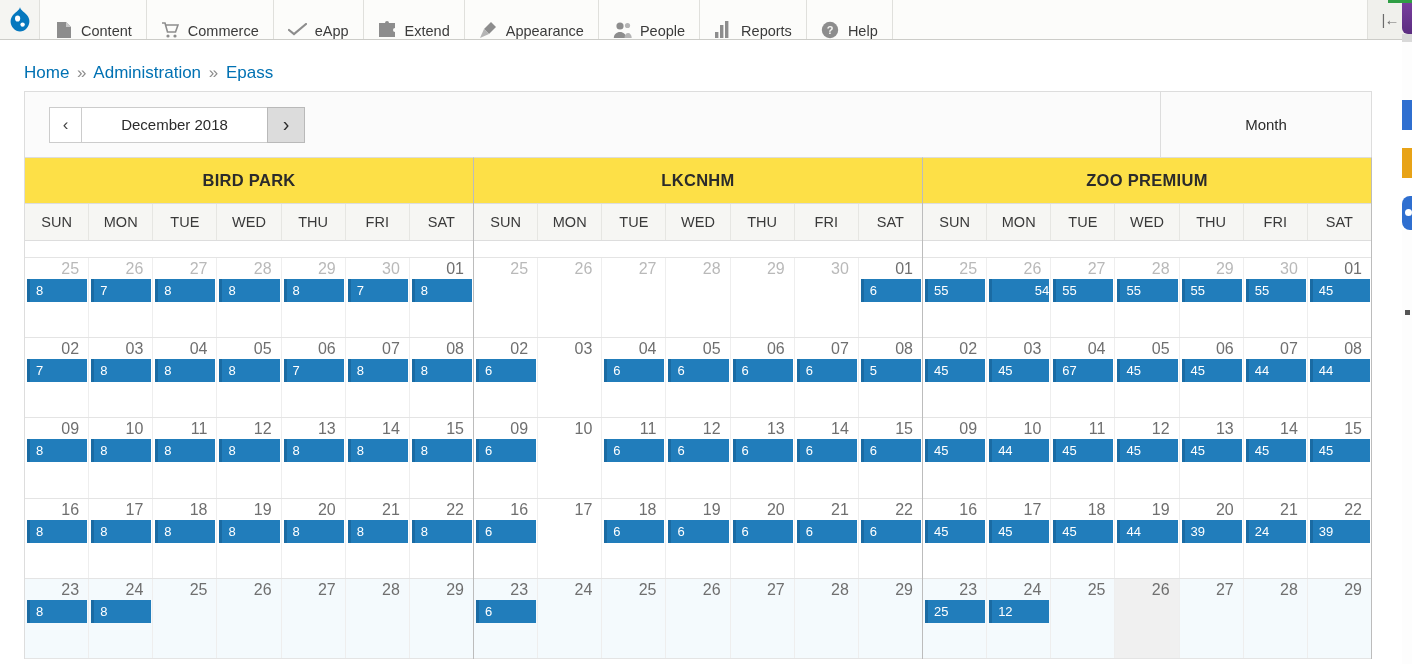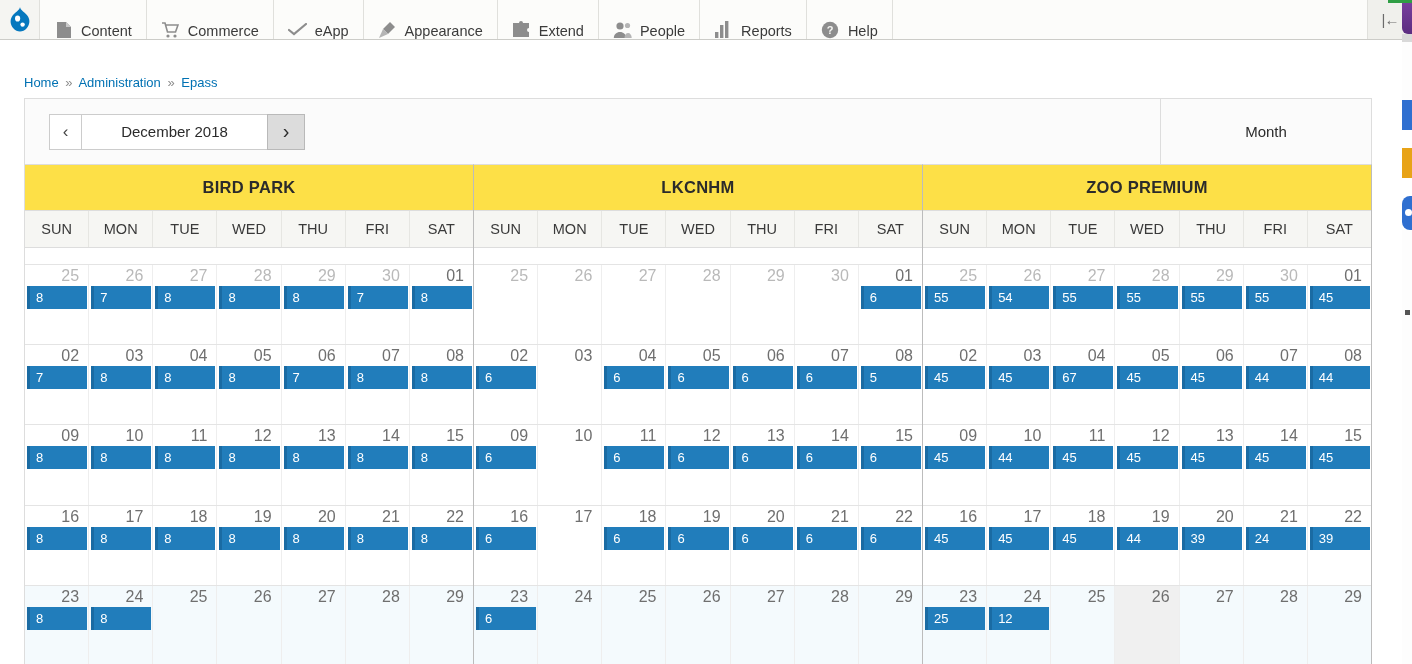--- a/index.html
+++ b/index.html
@@ -66,22 +66,22 @@
     content:""; position:absolute; left:3px; top:13px; width:7px; height:7px;
     border-radius:50%; background:#ffffff;
   }
   .ce-rest   { top: 230px;height: 434px;background: #fdfdfd; }
   .ce-tick   { position:absolute; right:2px; top:310px; width:5px; height:5px; background:#555; z-index:56;}
 
   
   #page { position: absolute; top: 41px; left: 0; width: 1380px; height: 623px; background: #fff; }
 
   .breadcrumb {
-    padding: 34px 0 8px 24px;
-    font-size: 13px;
+    padding: 22px 0 8px 24px;
+    font-size: 17px;
     color: #6b6b6b;
   }
   .breadcrumb a { color: #0071b3; text-decoration: none; }
   .bc-sep { color: #8d8d8d; padding: 0 3px; }
 
   
   .cal-wrap { margin: 0 0 0 24px; width: 1348px; }
 
   .cal-toolbar {
     display: flex;
@@ -258,34 +258,34 @@
           <path d="M1 7l5 4L18 1" stroke="#8d8d8d" stroke-width="2.2" fill="none" stroke-linecap="round"></path>
         </svg>
     </span>
     <span>eApp</span>
   </div>
 
 
   <div class="tb-item">
     <span class="ic">
       <svg width="18" height="18" viewBox="0 0 18 18">
+          <path d="M1 2h6a2 2 0 114 0h6v5a2 2 0 100 4v5H1z" fill="#8d8d8d"></path>
+        </svg>
+    </span>
+    <span>Extend</span>
+  </div>
+
+  <div class="tb-item">
+    <span class="ic">
+      <svg width="18" height="18" viewBox="0 0 18 18">
           <path d="M12 1l5 5-7 7-5-5z" fill="#8d8d8d"></path>
           <path d="M5 8l-4 9 9-4z" fill="#b5b5b5"></path>
         </svg>
     </span>
     <span>Appearance</span>
-  </div>
-
-  <div class="tb-item">
-    <span class="ic">
-      <svg width="18" height="18" viewBox="0 0 18 18">
-          <path d="M1 2h6a2 2 0 114 0h6v5a2 2 0 100 4v5H1z" fill="#8d8d8d"></path>
-        </svg>
-    </span>
-    <span>Extend</span>
   </div>
 
 
   <div class="tb-item">
     <span class="ic">
       <svg width="19" height="18" viewBox="0 0 19 18">
           <circle cx="7" cy="5" r="3.6" fill="#8d8d8d"></circle>
           <path d="M.8 17c0-3.6 2.8-6 6.2-6s6.2 2.4 6.2 6z" fill="#8d8d8d"></path>
           <circle cx="14.5" cy="4.5" r="2.6" fill="#b5b5b5"></circle>
           <path d="M11.5 17c0-3 1.6-5 3.6-5 2 0 3.6 2 3.6 5z" fill="#b5b5b5"></path>
@@ -675,21 +675,21 @@
           </div>
           <div class="spacer-row"></div>
           <div class="weeks">
             <div class="week">
               <div class="day">
                 <div class="daynum">25</div>
                 <div class="event" style="background: rgb(33, 125, 187); border-left-color: rgb(26, 107, 163);">55</div>
               </div>
               <div class="day">
                 <div class="daynum">26</div>
-                <div class="event" style="background: rgb(33, 125, 187); border-left-color: rgb(26, 107, 163);">54</div>
+                <div class="event" style="background: rgb(33, 125, 187); border-left-color: rgb(26, 107, 163); text-align: right;">54</div>
               </div>
               <div class="day">
                 <div class="daynum">27</div>
                 <div class="event" style="background: rgb(33, 125, 187); border-left-color: rgb(26, 107, 163);">55</div>
               </div>
               <div class="day">
                 <div class="daynum">28</div>
                 <div class="event" style="background: rgb(33, 125, 187); border-left-color: rgb(26, 107, 163);">55</div>
               </div>
               <div class="day">

